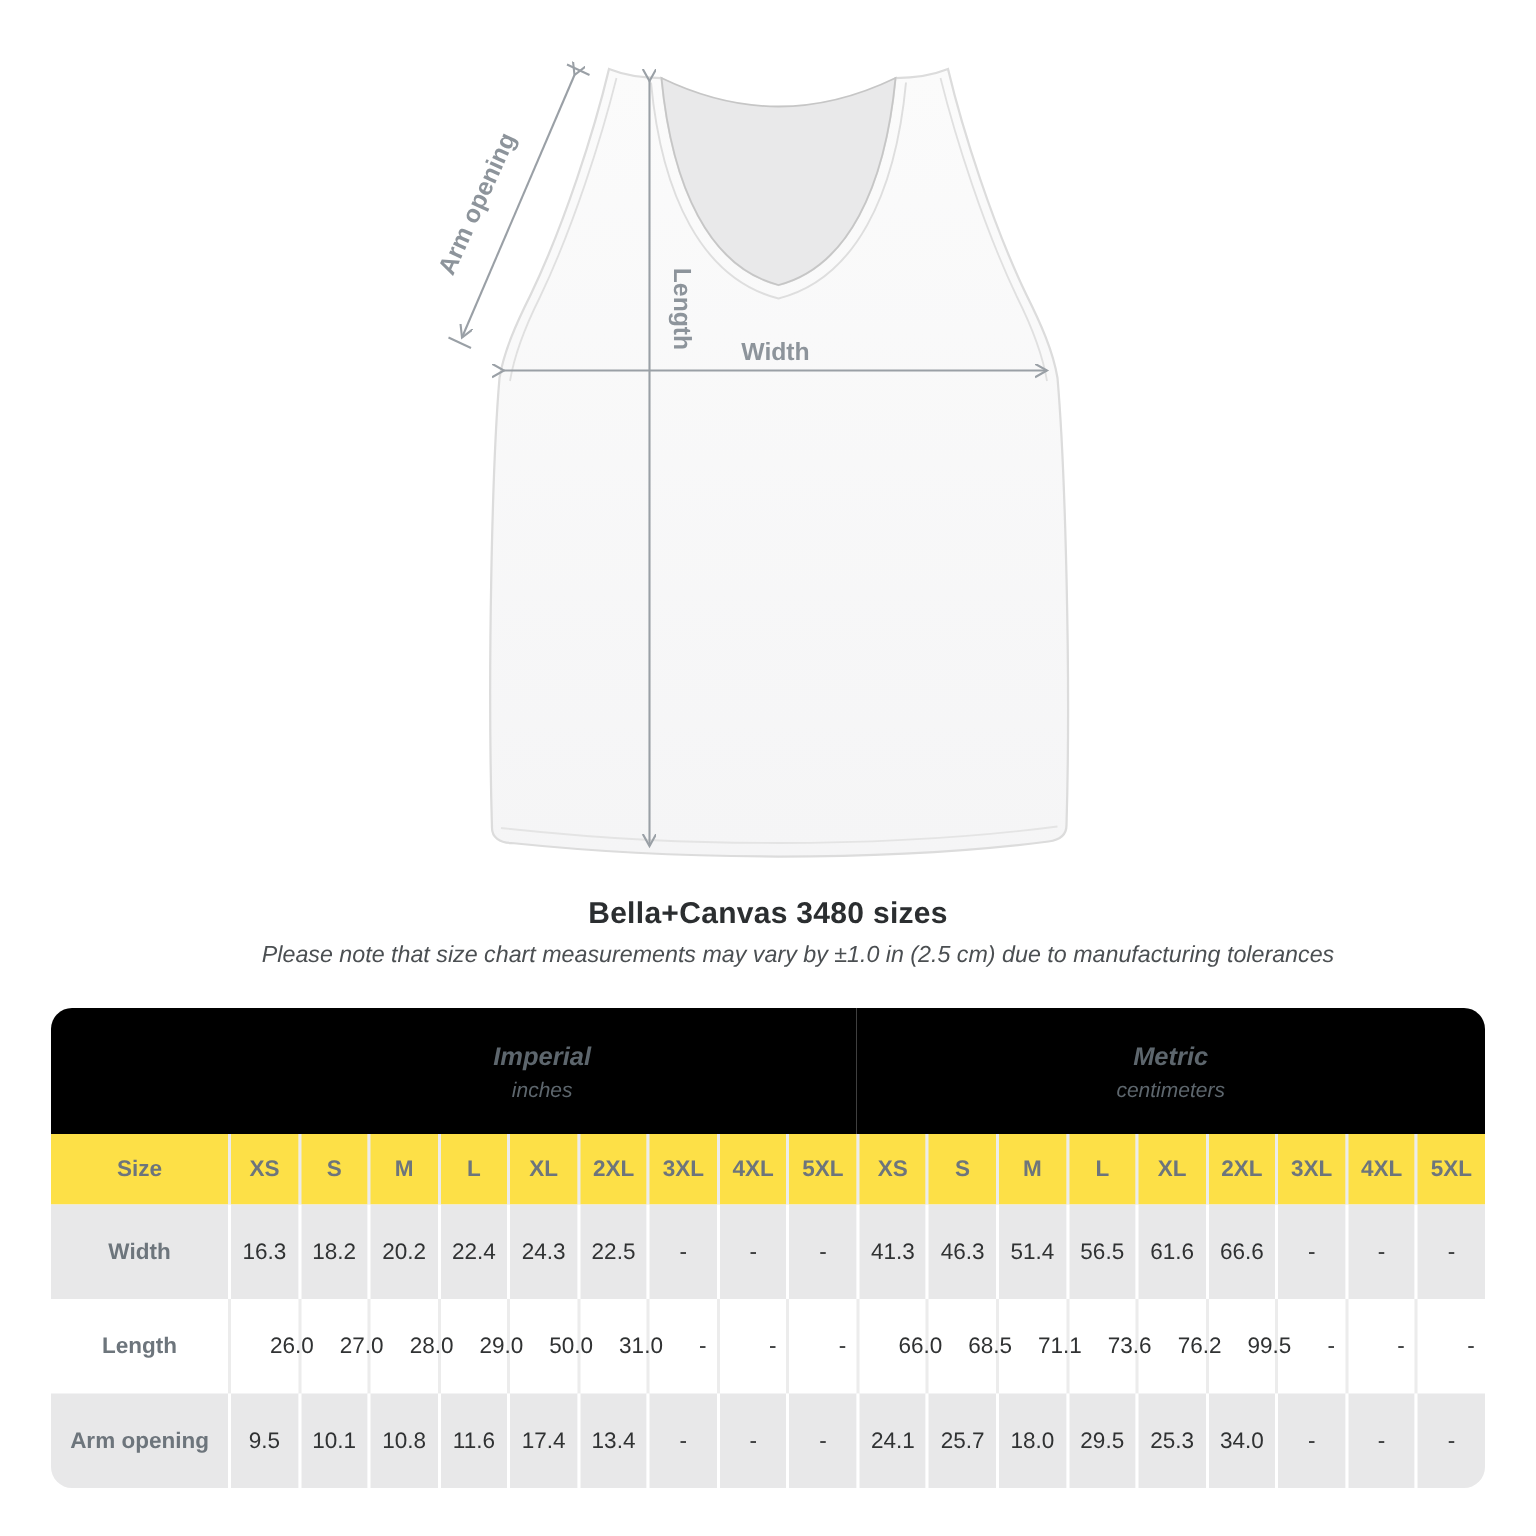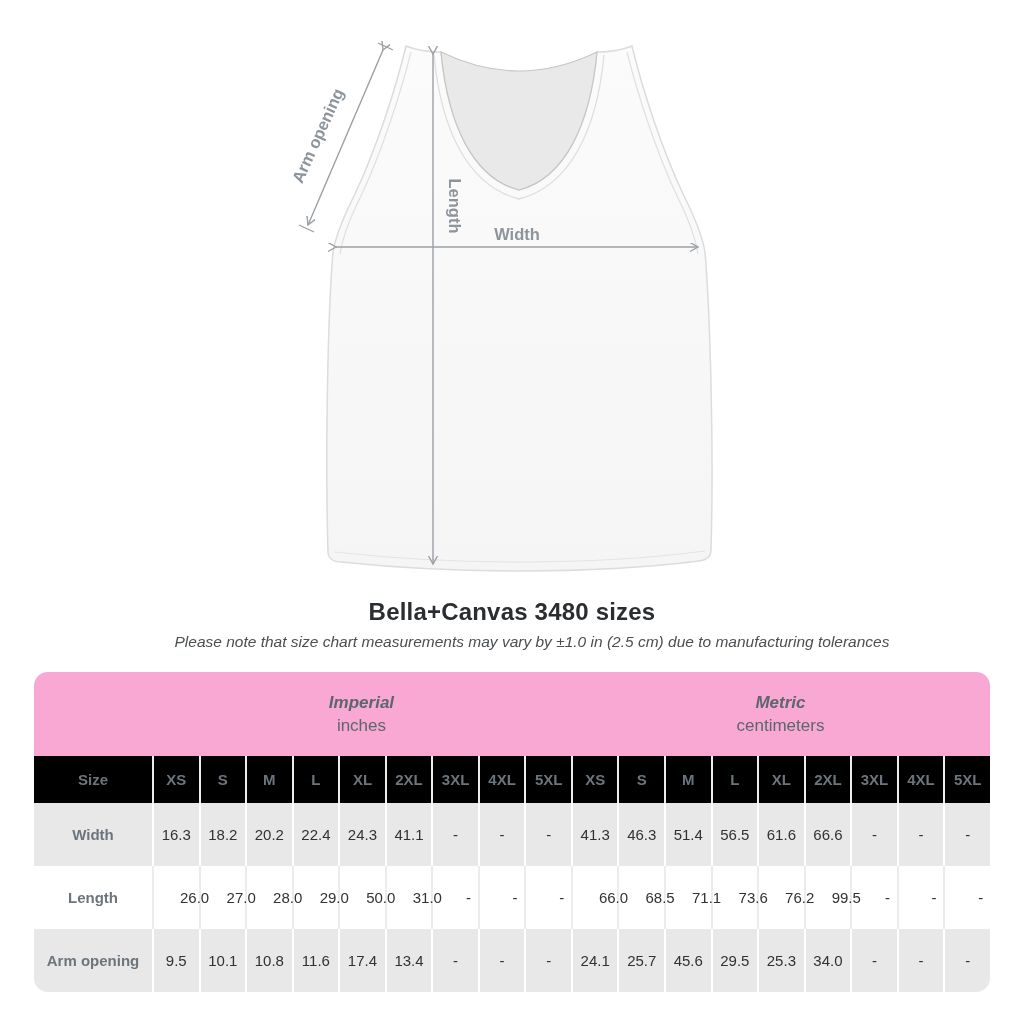--- a/index.html
+++ b/index.html
@@ -10,40 +10,40 @@
     overflow: hidden;
     position: relative;
   }
   .page { position: relative; width: 1024px; height: 1024px; background: #fff; }
 
   
   .diagram { position: absolute; top: 0; left: 0; width: 1024px; height: 596px; }
 
   
   .title-block { position: absolute; top: 598px; left: 0; width: 1024px; text-align: center; }
-  .page-title { font-size: 24px; font-weight: bold; color: #2b2e30; letter-spacing: 0.2px; }
+  .page-title { font-size: 20px; font-weight: bold; color: #2b2e30; letter-spacing: 0.2px; }
   .page-subtitle { margin-top: 7px; font-size: 15.5px; font-style: italic; color: #4b4f52; padding-left: 40px; }
 
   
   .table-wrap {
     position: absolute; top: 672px; left: 34px; width: 956px; height: 320px;
     border-radius: 14px; overflow: hidden;
   }
   table.size-table {
     width: 100%; height: 100%;
     border-collapse: separate; border-spacing: 0;
     table-layout: fixed;
   }
   col.c-size { width: 118px; }
-  .band-cell { background: #f9a8d4; height: 80px; vertical-align: middle; text-align: center; }
+  .band-cell { background: #000000; height: 80px; vertical-align: middle; text-align: center; }
   .band-title { font-size: 17px; font-weight: bold; font-style: italic; color: #5d666d; }
-  .band-sub { font-size: 17px; color: #5d666d; margin-top: 3px; }
+  .band-sub { font-size: 14px; font-style: italic; color: #5d666d; margin-top: 3px; }
 
   tr.header-row th {
-    background: #000000; height: 44px;
+    background: #fde047; height: 44px;
     font-size: 15px; font-weight: bold; color: #6d757c;
     text-align: center; vertical-align: middle;
   }
   tr.data-row td {
     height: 60px; text-align: center; vertical-align: middle;
     font-size: 15px; color: #303233;
   }
   tr.data-row td.row-label { font-weight: bold; color: #6d757c; }
   tr.shade td { background: #e8e8e9; }
   tr.plain td { background: #ffffff; }
@@ -167,21 +167,21 @@
             <th class="v">5XL</th>
           </tr>
 
       <tr class="data-row shade">
             <td class="row-label">Width</td>
             <td class="v">16.3</td>
             <td class="v">18.2</td>
             <td class="v">20.2</td>
             <td class="v">22.4</td>
             <td class="v">24.3</td>
-            <td class="v">41.1</td>
+            <td class="v">22.5</td>
             <td class="v">-</td>
             <td class="v">-</td>
             <td class="v">-</td>
             <td class="v">41.3</td>
             <td class="v">46.3</td>
             <td class="v">51.4</td>
             <td class="v">56.5</td>
             <td class="v">61.6</td>
             <td class="v">66.6</td>
             <td class="v">-</td>
@@ -215,21 +215,21 @@
             <td class="v">10.1</td>
             <td class="v">10.8</td>
             <td class="v">11.6</td>
             <td class="v">17.4</td>
             <td class="v">13.4</td>
             <td class="v">-</td>
             <td class="v">-</td>
             <td class="v">-</td>
             <td class="v">24.1</td>
             <td class="v">25.7</td>
-            <td class="v">45.6</td>
+            <td class="v">18.0</td>
             <td class="v">29.5</td>
             <td class="v">25.3</td>
             <td class="v">34.0</td>
             <td class="v">-</td>
             <td class="v">-</td>
             <td class="v">-</td>
           </tr>
         </tbody>
     </table>
   </div>

